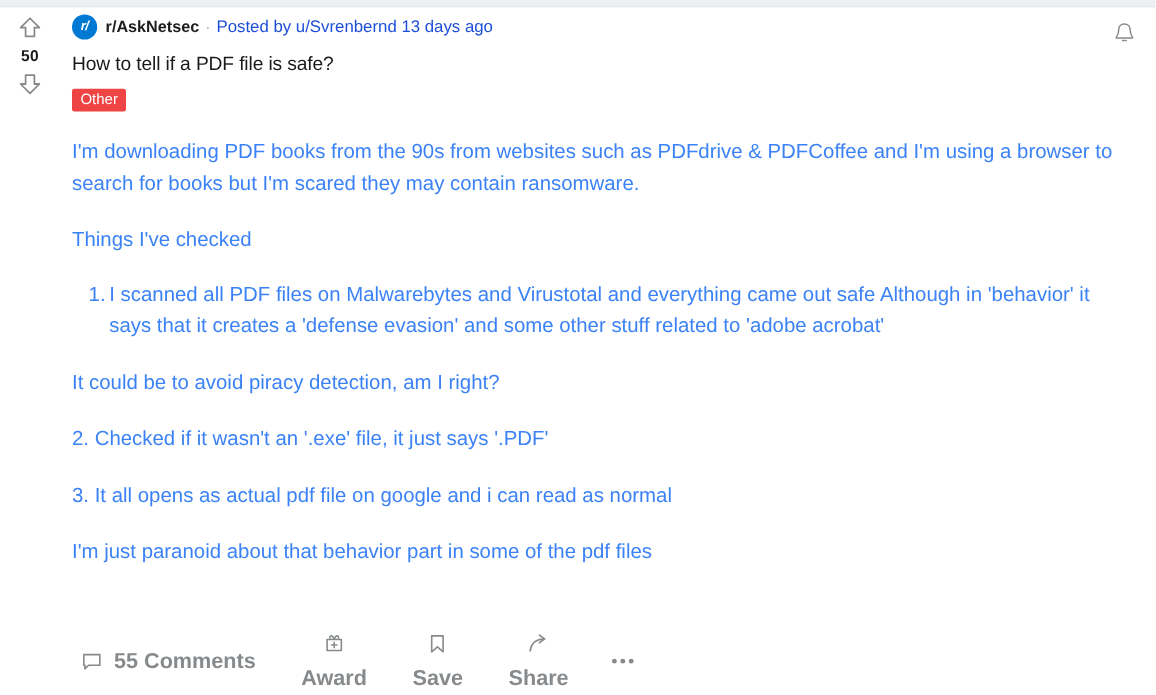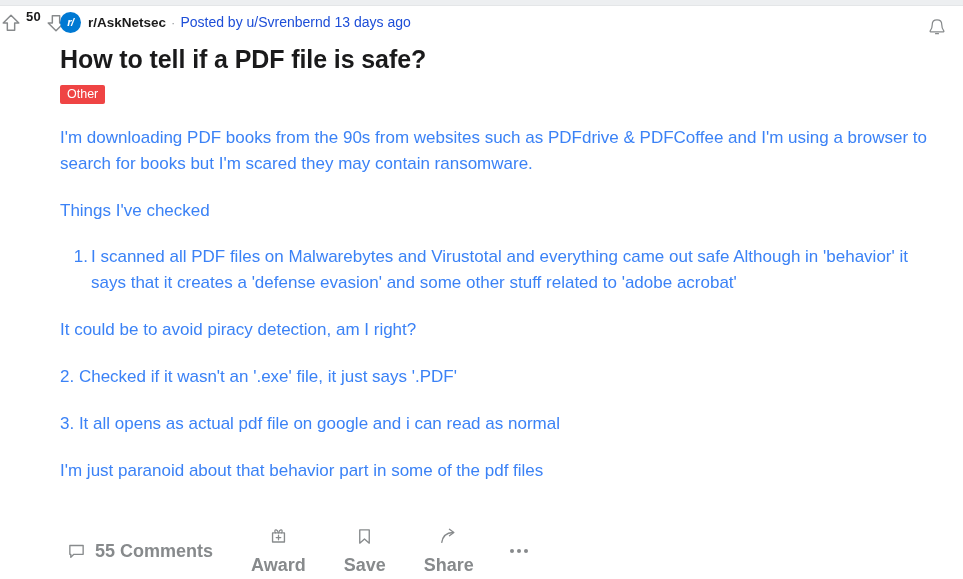--- a/index.html
+++ b/index.html
@@ -29,22 +29,22 @@
     border-bottom: 1px solid #e4e6e8;
   }
 
   
   .vote-rail {
     position: absolute;
     left: 0;
     top: 10px;
     width: 50px;
     display: flex;
-    flex-direction: row;
-    align-items: flex-start;
+    flex-direction: column;
+    align-items: center;
     gap: 4px;
   }
   .vote-arrow {
     width: 26px;
     height: 26px;
     display: flex;
     align-items: center;
     justify-content: center;
     cursor: pointer;
   }
@@ -115,22 +115,22 @@
     white-space: nowrap;
   }
   .meta-posted {
     font-size: 14px;
     color: #1d4ed8;
     white-space: nowrap;
   }
 
   .post-title {
     margin-top: 10px;
-    font-size: 25px;
-    font-weight: bold;
+    font-size: 16px;
+    font-weight: normal;
     color: #1a1a1b;
     line-height: 1.22;
     letter-spacing: -0.1px;
   }
 
   .flair {
     display: inline-block;
     margin-top: 10px;
     padding: 2px 7px 3px 7px;
     border-radius: 2px;

